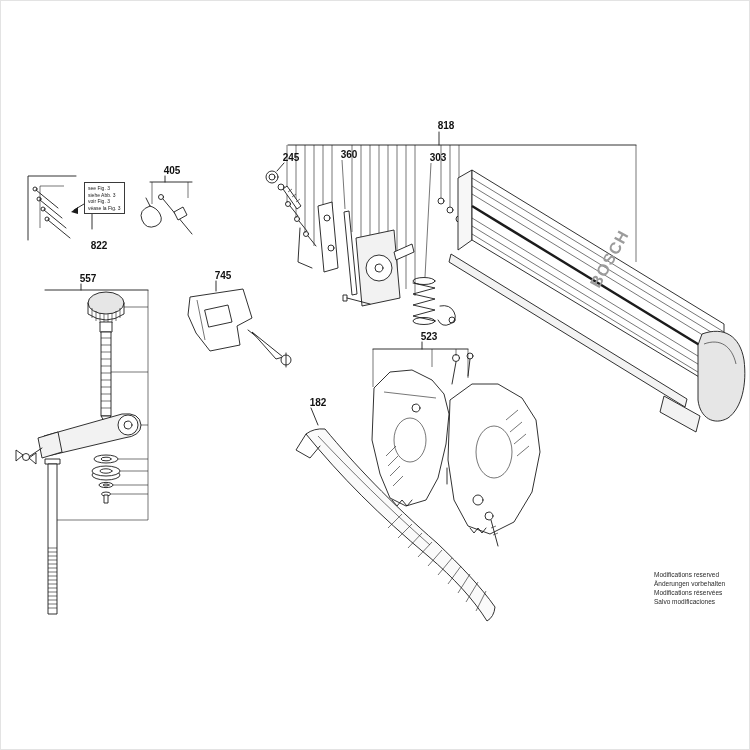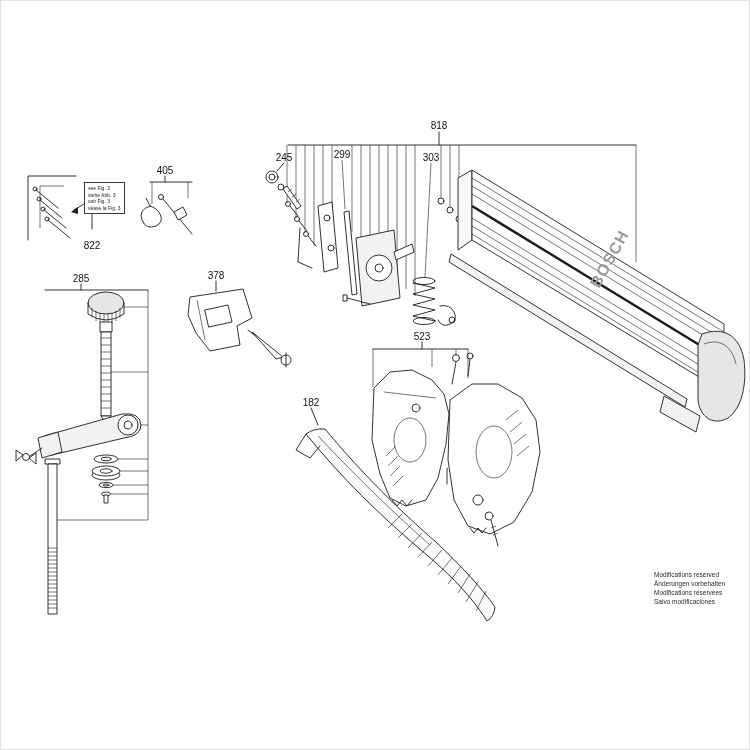--- a/index.html
+++ b/index.html
@@ -9,21 +9,21 @@
     outline:1px solid #e3e3e3;outline-offset:-1px;
   }
   .canvas svg{position:absolute;left:0;top:0;}
   .s{stroke:#1b1b1b;stroke-width:0.9;fill:none;stroke-linecap:round;stroke-linejoin:round;}
   .f{stroke:#1b1b1b;stroke-width:0.9;fill:#ffffff;stroke-linejoin:round;}
   .g1{stroke:#1b1b1b;stroke-width:0.9;fill:#f2f2f2;stroke-linejoin:round;}
   .g2{stroke:#1b1b1b;stroke-width:0.9;fill:#e6e6e6;stroke-linejoin:round;}
   .thin{stroke:#1b1b1b;stroke-width:0.6;fill:none;}
   .plabel{
     position:absolute;transform:translateX(-50%);
-    font-size:10px;font-weight:normal;color:#101010;white-space:nowrap;
+    font-size:10px;font-weight:bold;color:#101010;white-space:nowrap;margin-left:7px;
   }
   .fignote{
     position:absolute;border:1px solid #3a3a3a;background:#fff;
     font-size:5px;line-height:6.5px;padding:2px 3px;color:#1a1a1a;white-space:nowrap;
   }
   .footer{
     position:absolute;font-size:6.5px;line-height:9px;color:#2a2a2a;white-space:nowrap;
   }
 </style>
 </head>
@@ -300,26 +300,26 @@
     <line class="thin" x1="448" y1="584" x2="461" y2="566"></line>
     <line class="thin" x1="458" y1="593" x2="470" y2="574"></line>
     <line class="thin" x1="466" y1="602" x2="478" y2="582"></line>
     <line class="thin" x1="476" y1="611" x2="486" y2="591"></line>
   </g>
 
 </svg>
 
 <div class="plabel" style="left:439px;top:120px">818</div>
 <div class="plabel" style="left:284px;top:152px">245</div>
-<div class="plabel" style="left:342px;top:149px">299</div>
+<div class="plabel" style="left:342px;top:149px">360</div>
 <div class="plabel" style="left:431px;top:152px">303</div>
 <div class="plabel" style="left:165px;top:165px">405</div>
 <div class="plabel" style="left:92px;top:240px">822</div>
-<div class="plabel" style="left:81px;top:273px">285</div>
-<div class="plabel" style="left:216px;top:270px">378</div>
+<div class="plabel" style="left:81px;top:273px">557</div>
+<div class="plabel" style="left:216px;top:270px">745</div>
 <div class="plabel" style="left:422px;top:331px">523</div>
 <div class="plabel" style="left:311px;top:397px">182</div>
 
 <div class="fignote" style="left:84px;top:182px">
   <div>see Fig. 3</div>
   <div>siehe Abb. 3</div>
   <div>voir Fig. 3</div>
   <div>véase la Fig. 3</div>
 </div>
 

